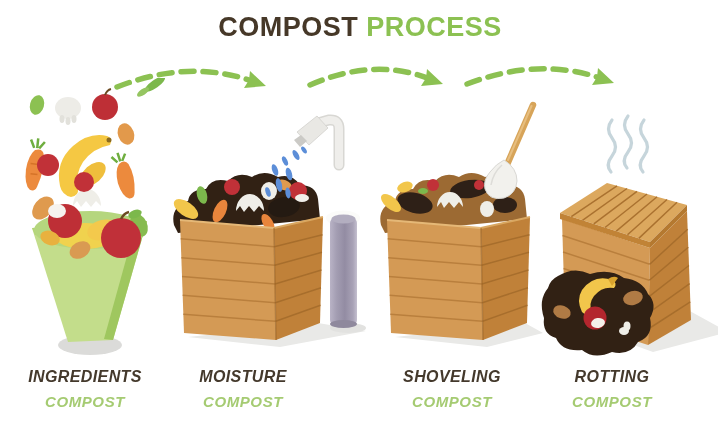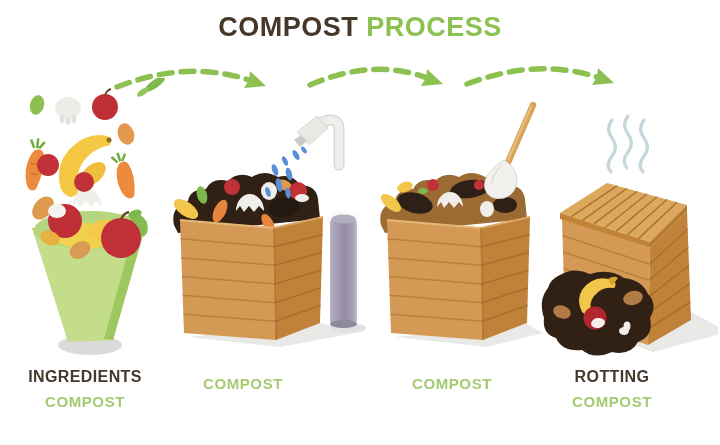--- a/index.html
+++ b/index.html
@@ -19,21 +19,21 @@
   .arrow-fill{fill:var(--accent-green,#8CC152);}
   .stage-svg{position:absolute;}
   .wood-l{fill:var(--wood-light,#D49A55);}
   .wood-r{fill:var(--wood-dark,#C08139);}
   .plank-l{stroke:#B57B39;stroke-width:1.5;opacity:.85;}
   .plank-r{stroke:#A56C2B;stroke-width:1.5;opacity:.9;}
   .compost{fill:var(--compost-dark,#312114);}
   .drop{fill:var(--water-blue,#5C8ED8);}
   .steam{stroke:var(--steam-gray,#C6D5DB);stroke-width:3.2;fill:none;stroke-linecap:round;}
   .labels{position:absolute;top:368px;left:0;right:0;}
-  .stage-label{position:absolute;text-align:center;width:160px;}
+  .stage-label{position:absolute;text-align:center;width:160px;font-style:italic;}
   .stage-label .l1{font-size:16px;font-weight:bold;letter-spacing:.4px;color:var(--label-dark,#44392C);}
   .stage-label .l2{font-size:15px;font-weight:bold;letter-spacing:.6px;margin-top:7px;color:var(--sublabel-green,#A5CB72);}
 </style>
 </head>
 <body>
 
 <div class="canvas">
 
   <div class="title">
     <span class="t-dark">COMPOST</span><span class="t-green">PROCESS</span>
@@ -280,23 +280,25 @@
       <ellipse cx="89" cy="236" rx="3.5" ry="4.5" fill="#EFEEE8"></ellipse>
     </g>
   </svg>
 
   <div class="labels">
     <div class="stage-label" style="left:5px">
       <div class="l1">INGREDIENTS</div>
       <div class="l2">COMPOST</div>
     </div>
     <div class="stage-label" style="left:163px">
+      <div class="l1">MOISTURE</div>
       <div class="l2">COMPOST</div>
     </div>
     <div class="stage-label" style="left:372px">
+      <div class="l1">SHOVELING</div>
       <div class="l2">COMPOST</div>
     </div>
     <div class="stage-label" style="left:532px">
       <div class="l1">ROTTING</div>
       <div class="l2">COMPOST</div>
     </div>
   </div>
 
 </div>
 

